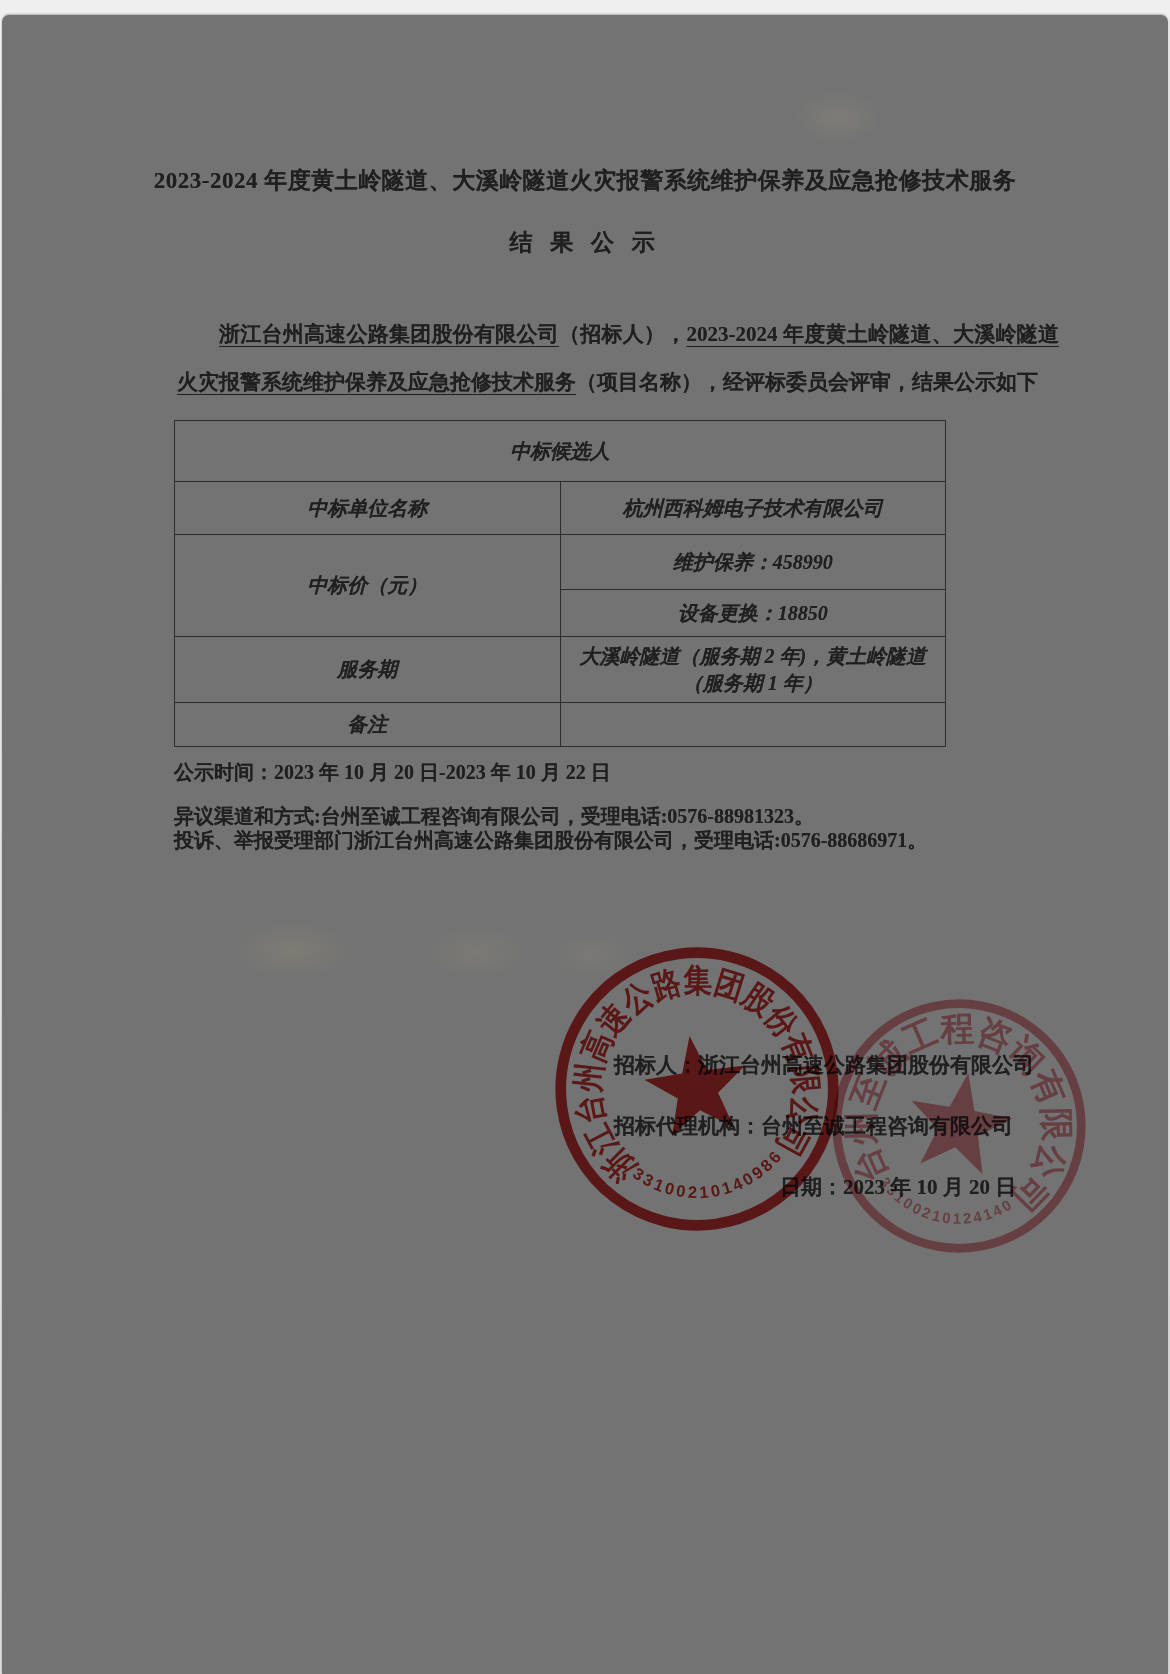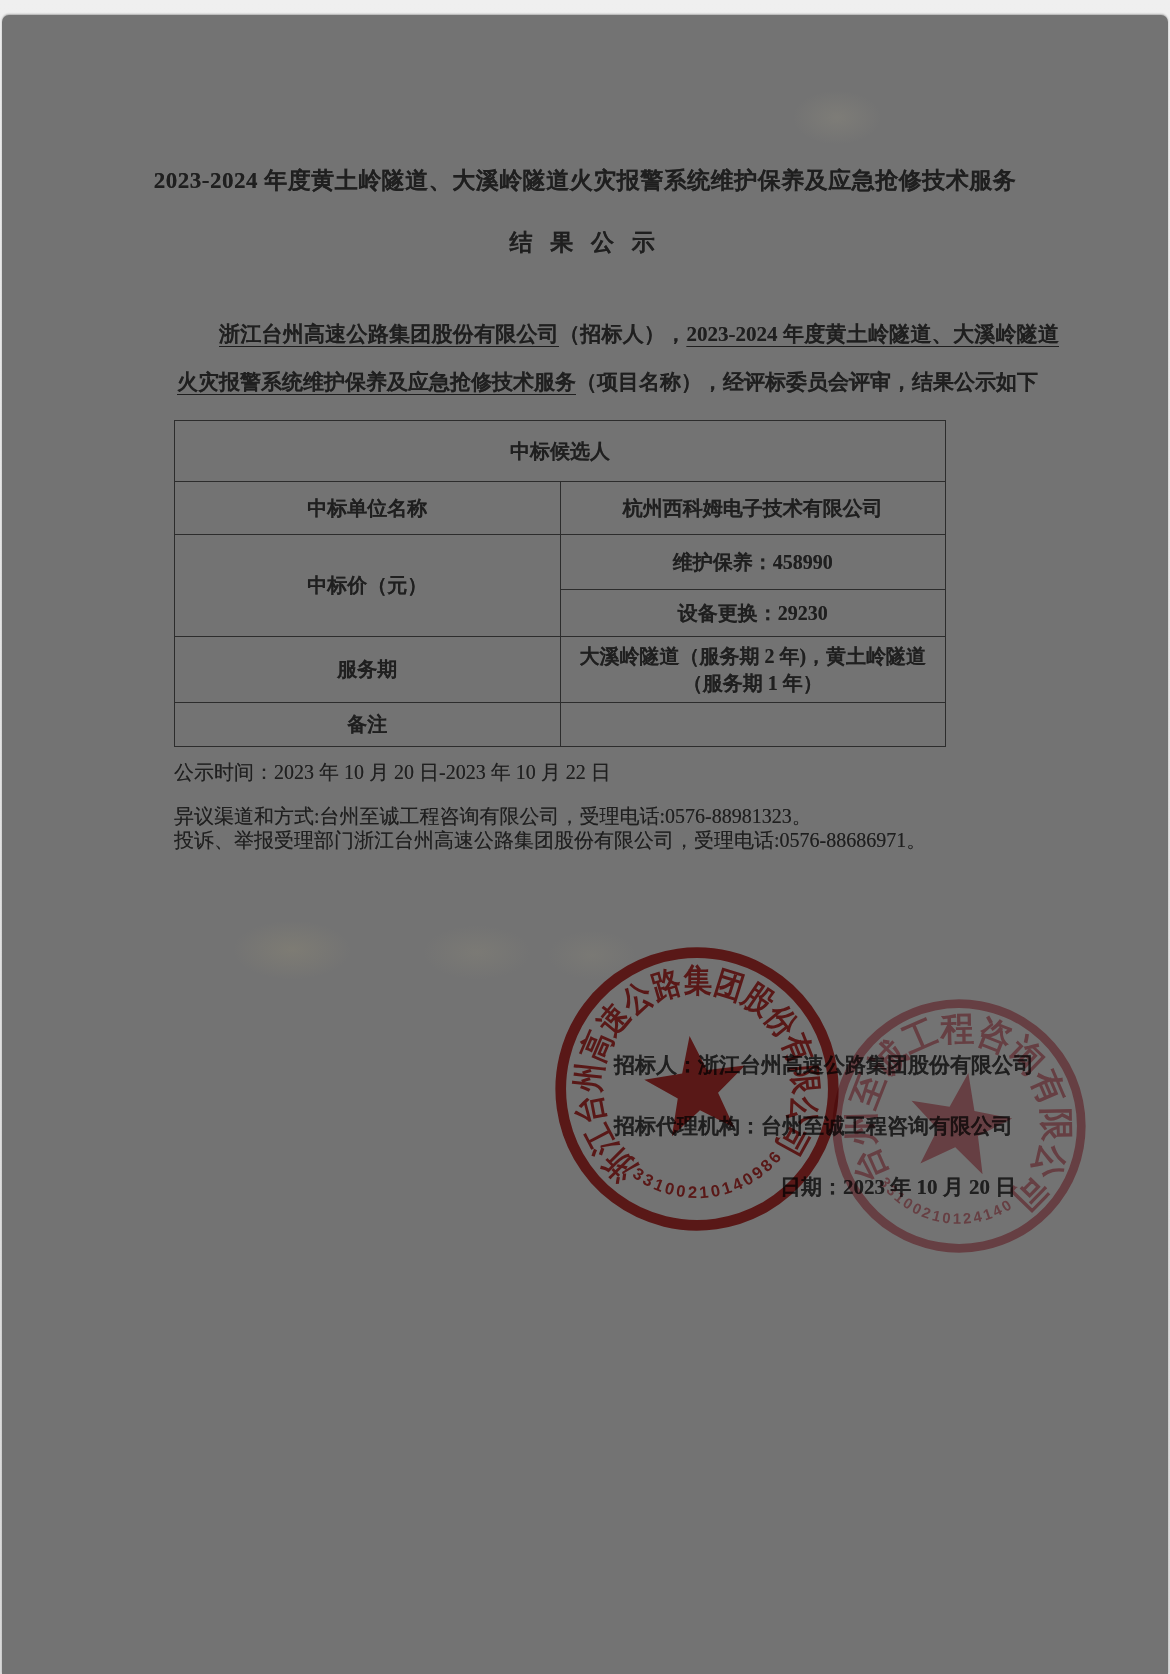--- a/index.html
+++ b/index.html
@@ -39,31 +39,32 @@
 
   table.result{
     position:absolute;left:172px;top:405px;width:772px;
     border-collapse:collapse;table-layout:fixed;
     font-size:20px;font-weight:600;
     text-shadow:0 0 .4px rgba(0,0,0,.45);
   }
   table.result td{
     border:1.6px solid #2c2c2c;text-align:center;vertical-align:middle;
     padding:0 6px;
+    font-style:italic;
   }
   td.lbl{width:143px;}
   tr.r-head td{height:60px;font-weight:bold;}
   tr.r-unit td{height:52px;}
   tr.r-p1 td{height:54px;margin-top:36px;}
   tr.r-p2 td{height:46px;}
   tr.r-srv td{height:65px;}
   tr.r-rmk td{height:43px;}
 
   .note{
-    position:absolute;left:172px;font-size:20px;font-weight:400;
+    position:absolute;left:172px;font-size:20px;font-weight:700;
     text-shadow:0 0 .4px rgba(0,0,0,.45);white-space:nowrap;
   }
   .n1{top:744px;}
   .n2{top:788px;}
   .n3{top:812px;}
 
   .sig{
     position:absolute;left:612px;top:1036px;font-size:21px;font-weight:600;
     text-shadow:0 0 .4px rgba(0,0,0,.45);
   }
@@ -98,21 +99,21 @@
     </tr>
     <tr class="r-unit">
       <td class="lbl">中标单位名称</td>
       <td>杭州西科姆电子技术有限公司</td>
     </tr>
     <tr class="r-p1">
       <td class="lbl" rowspan="2">中标价（元）</td>
       <td>维护保养：458990</td>
     </tr>
     <tr class="r-p2">
-      <td>设备更换：29230</td>
+      <td>设备更换：18850</td>
     </tr>
     <tr class="r-srv">
       <td class="lbl">服务期</td>
       <td>大溪岭隧道（服务期 2 年)，黄土岭隧道（服务期 1 年）</td>
     </tr>
     <tr class="r-rmk">
       <td class="lbl">备注</td>
       <td></td>
     </tr>
   </tbody>

